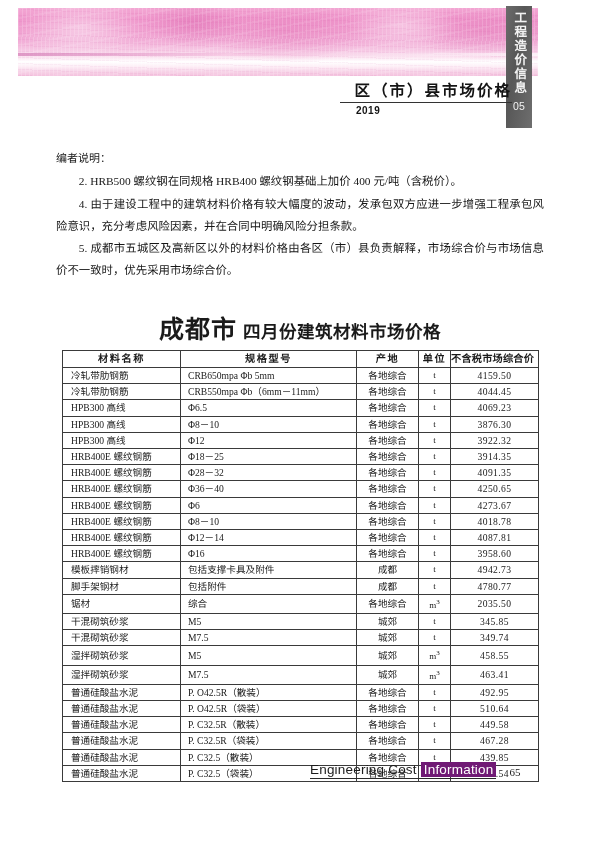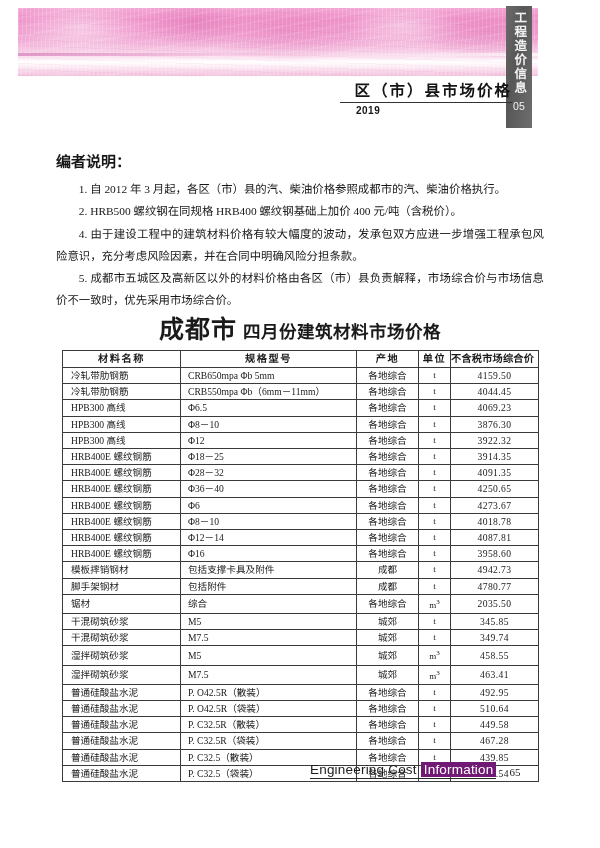--- a/index.html
+++ b/index.html
@@ -130,22 +130,22 @@
   .notes {
     position: absolute;
     left: 56px;
     top: 148px;
     width: 488px;
     font-size: 11.4px;
     line-height: 1.95;
     color: #171717;
   }
   .notes-heading {
-    font-weight: 700;
-    font-size: 15px;
+    font-weight: 400;
+    font-size: 11px;
     margin-bottom: 1px;
   }
   .note-item {
     text-indent: 2em;
     text-align: justify;
   }
 
   
   .section-title {
     position: absolute;
@@ -262,21 +262,20 @@
   <span class="side-tab-issue">05</span>
 </div>
 
 <div class="masthead">
   <span class="masthead-title">区（市）县市场价格</span>
   <div class="masthead-year">2019</div>
 </div>
 
 <div class="notes">
   <div class="notes-heading">编者说明：</div>
-  <div class="note-item">1. 自 2012 年 3 月起，各区（市）县的汽、柴油价格参照成都市的汽、柴油价格执行。</div>
   <div class="note-item">2. HRB500 螺纹钢在同规格 HRB400 螺纹钢基础上加价 400 元/吨（含税价）。</div>
   <div class="note-item">4. 由于建设工程中的建筑材料价格有较大幅度的波动，发承包双方应进一步增强工程承包风险意识，充分考虑风险因素，并在合同中明确风险分担条款。</div>
   <div class="note-item">5. 成都市五城区及高新区以外的材料价格由各区（市）县负责解释，市场综合价与市场信息价不一致时，优先采用市场综合价。</div>
 </div>
 
 <div class="section-title">
   <span class="title-city">成都市</span><span class="title-rest">四月份建筑材料市场价格</span>
 </div>
 
 <table class="price-table">

